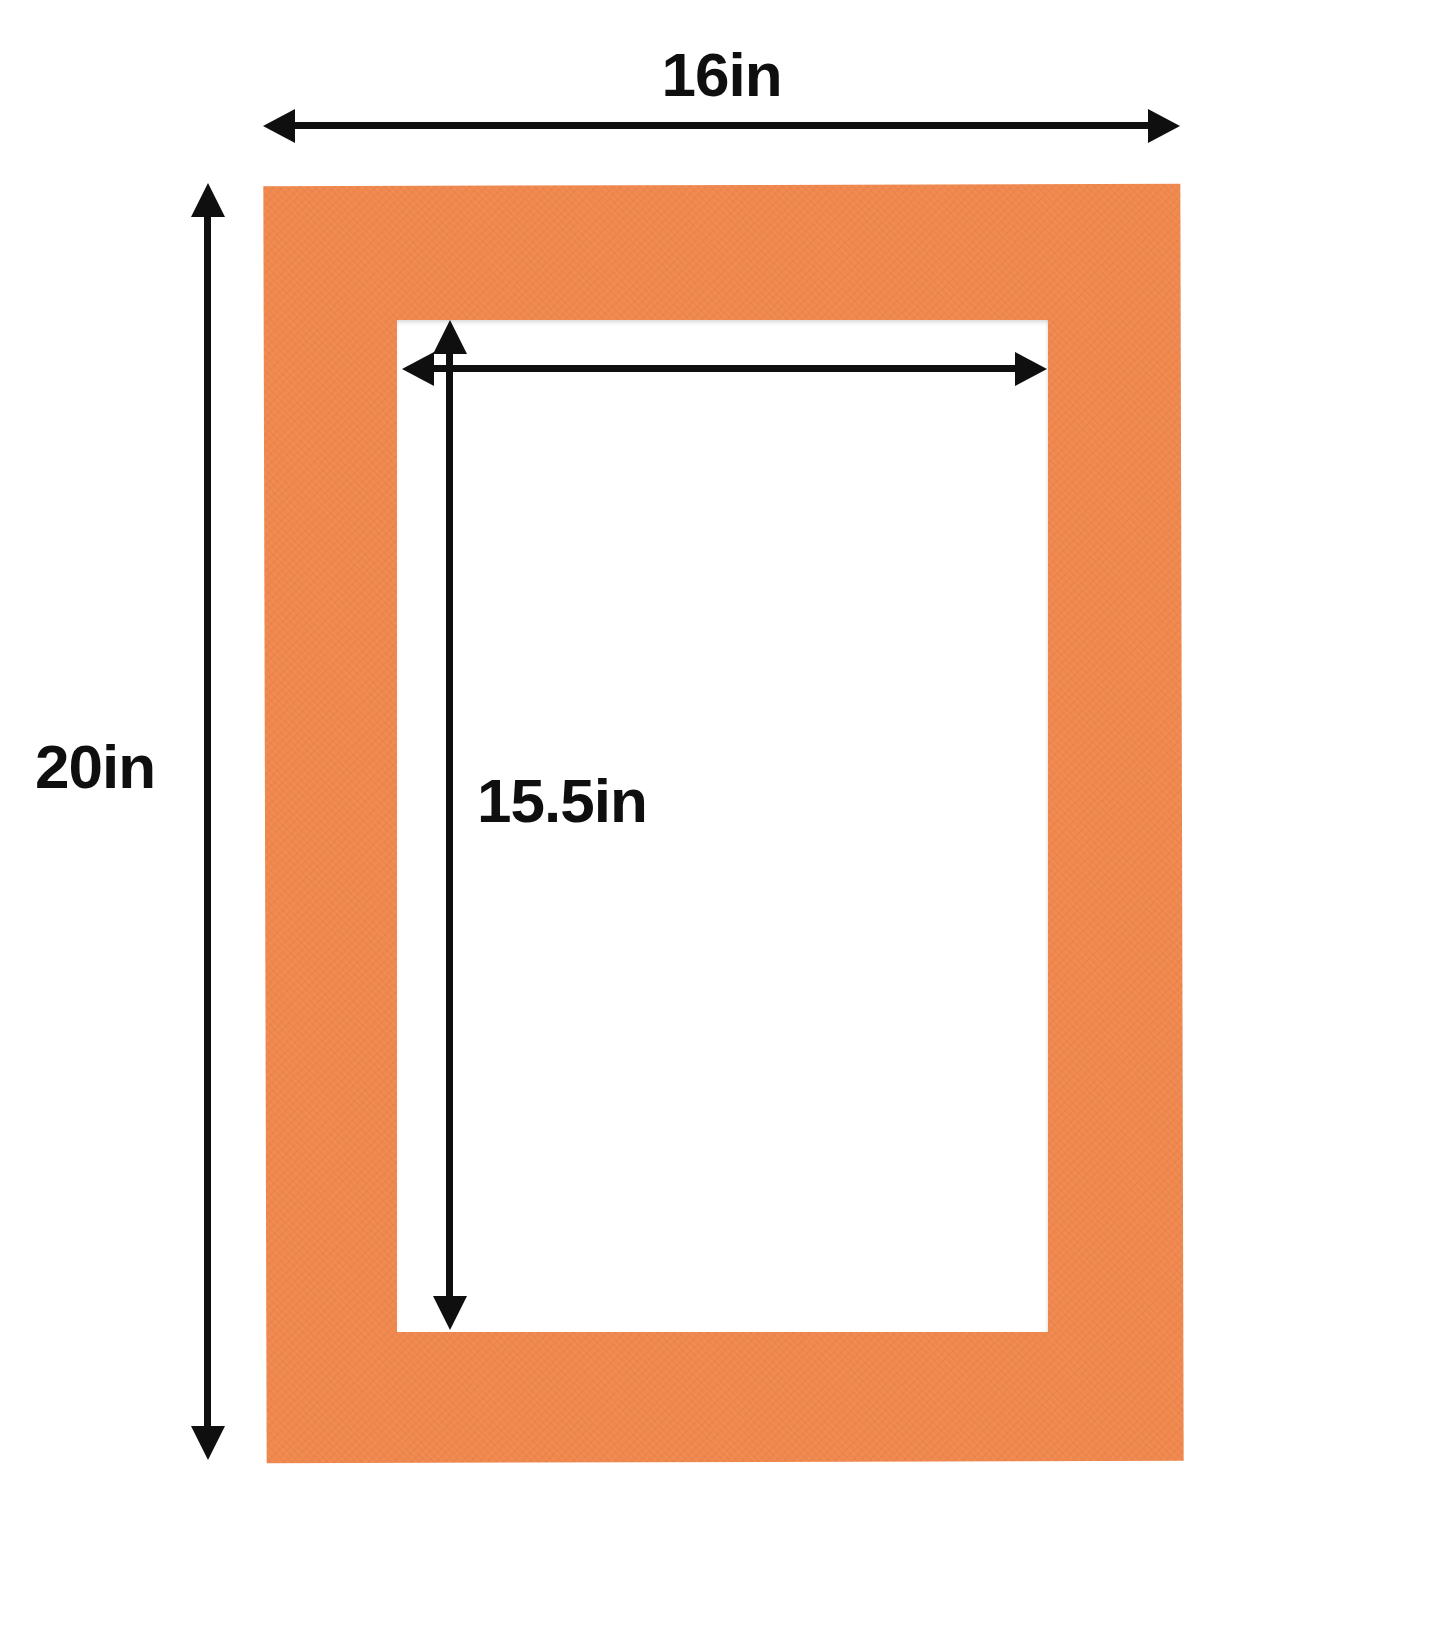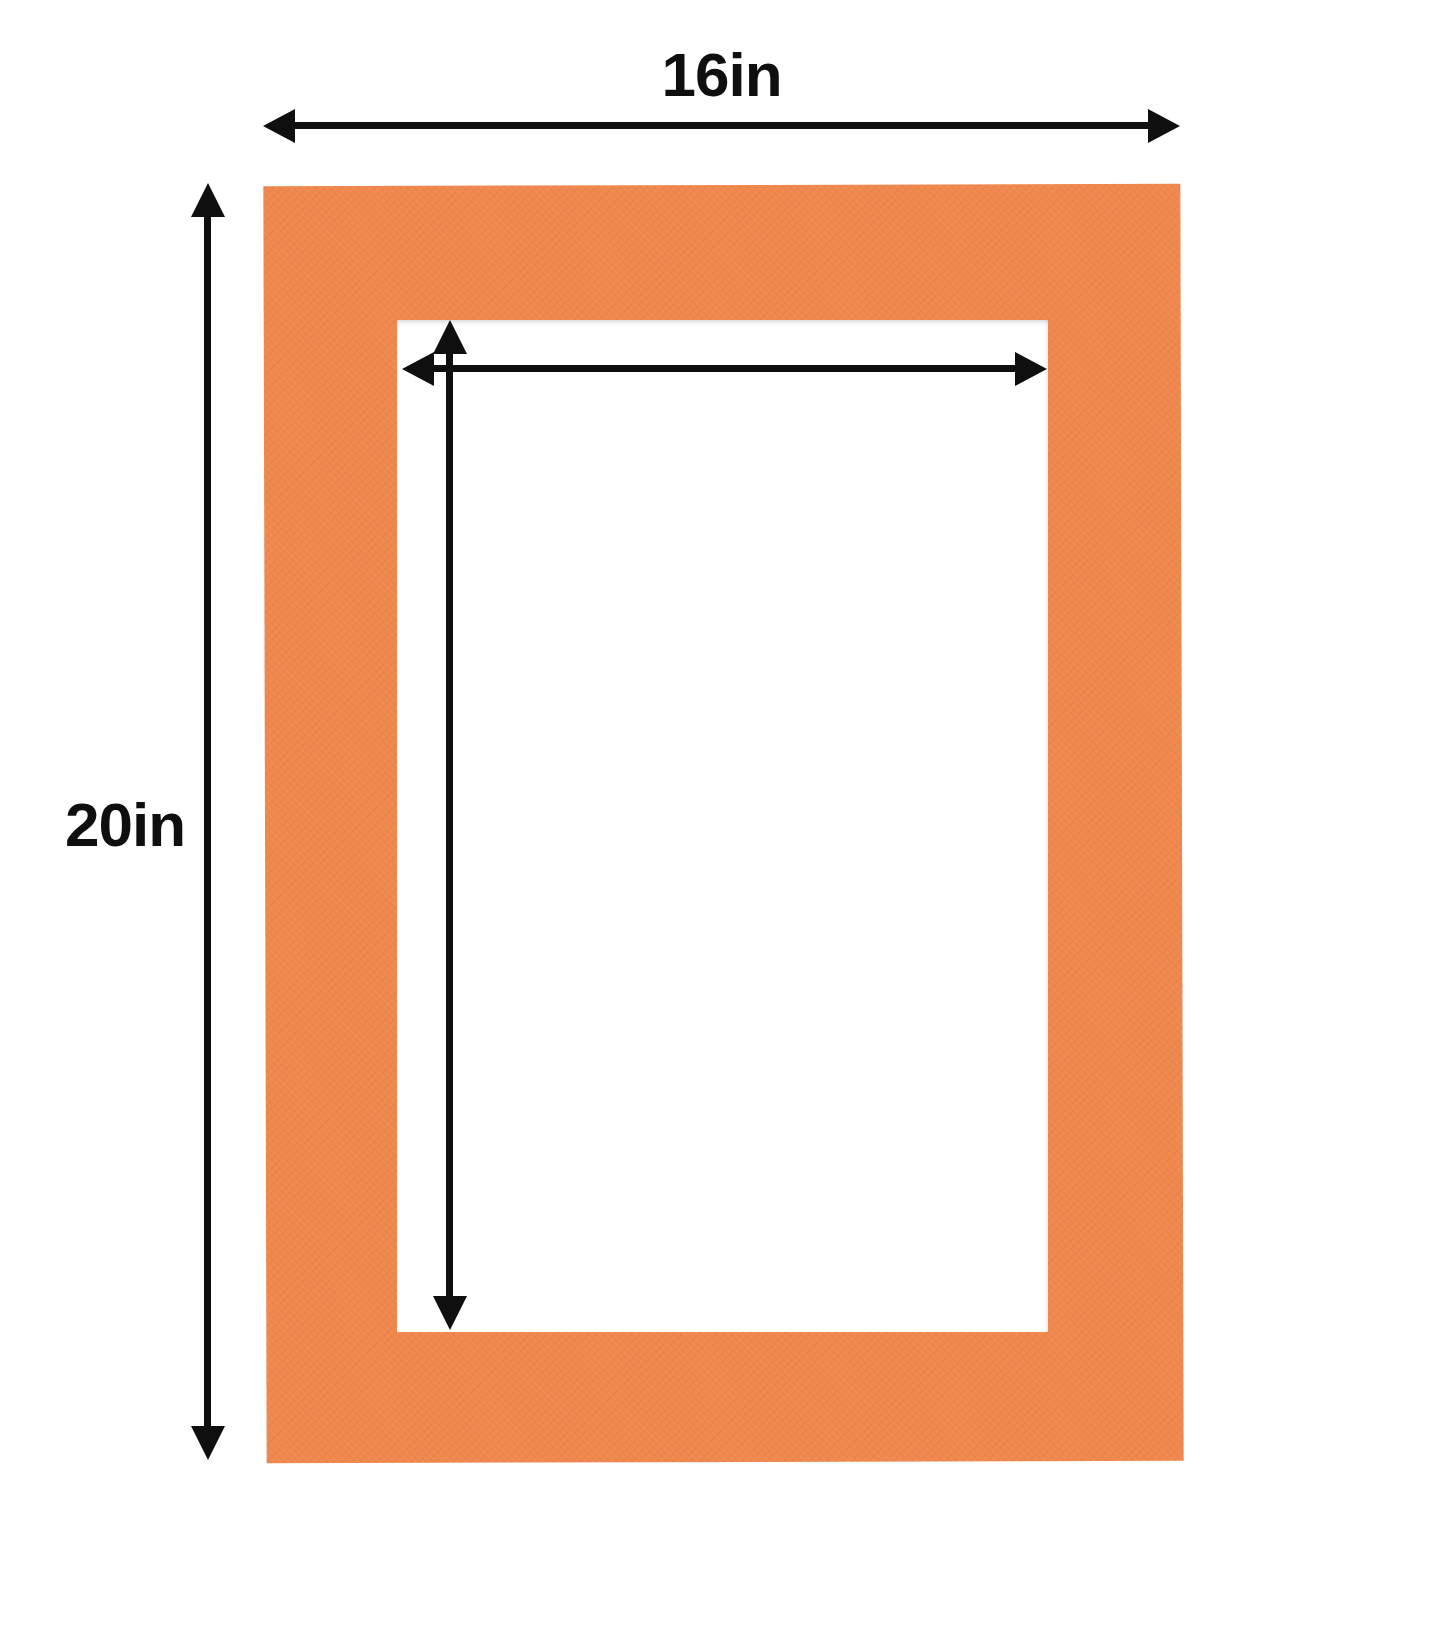--- a/index.html
+++ b/index.html
@@ -46,21 +46,21 @@
   .v-arrow .shaft{position:absolute;top:22px;bottom:22px;left:16px;width:7px;background:var(--ink);}
   .v-arrow .head{position:absolute;left:3px;width:0;height:0;border-left:17px solid transparent;border-right:17px solid transparent;}
   .v-arrow .head.top{top:0;border-bottom:34px solid var(--ink);}
   .v-arrow .head.bottom{bottom:0;border-top:34px solid var(--ink);}
 
   
   .outer-width-arrow{left:263px;top:106px;width:917px;}
   .outer-width-label{left:263px;top:44px;width:917px;text-align:center;}
 
   .outer-height-arrow{left:188px;top:183px;height:1277px;}
-  .outer-height-label{left:35px;top:794px;width:150px;text-align:right;}
+  .outer-height-label{left:35px;top:736px;width:150px;}
 
   .opening-width-arrow{left:402px;top:349px;width:645px;}
   .opening-width-label{left:402px;top:392px;width:645px;text-align:center;}
 
   .opening-height-arrow{left:430px;top:320px;height:1010px;}
   .opening-height-label{left:477px;top:770px;text-align:left;}
 </style>
 </head>
 <body>
 
@@ -87,14 +87,15 @@
     <span class="head left"></span>
     <span class="shaft"></span>
     <span class="head right"></span>
   </div>
 
   <div class="v-arrow opening-height-arrow">
     <span class="head top"></span>
     <span class="shaft"></span>
     <span class="head bottom"></span>
   </div>
+  <div class="dim-label opening-height-label">15.5in</div>
 
 </div>
 
 </body></html>

